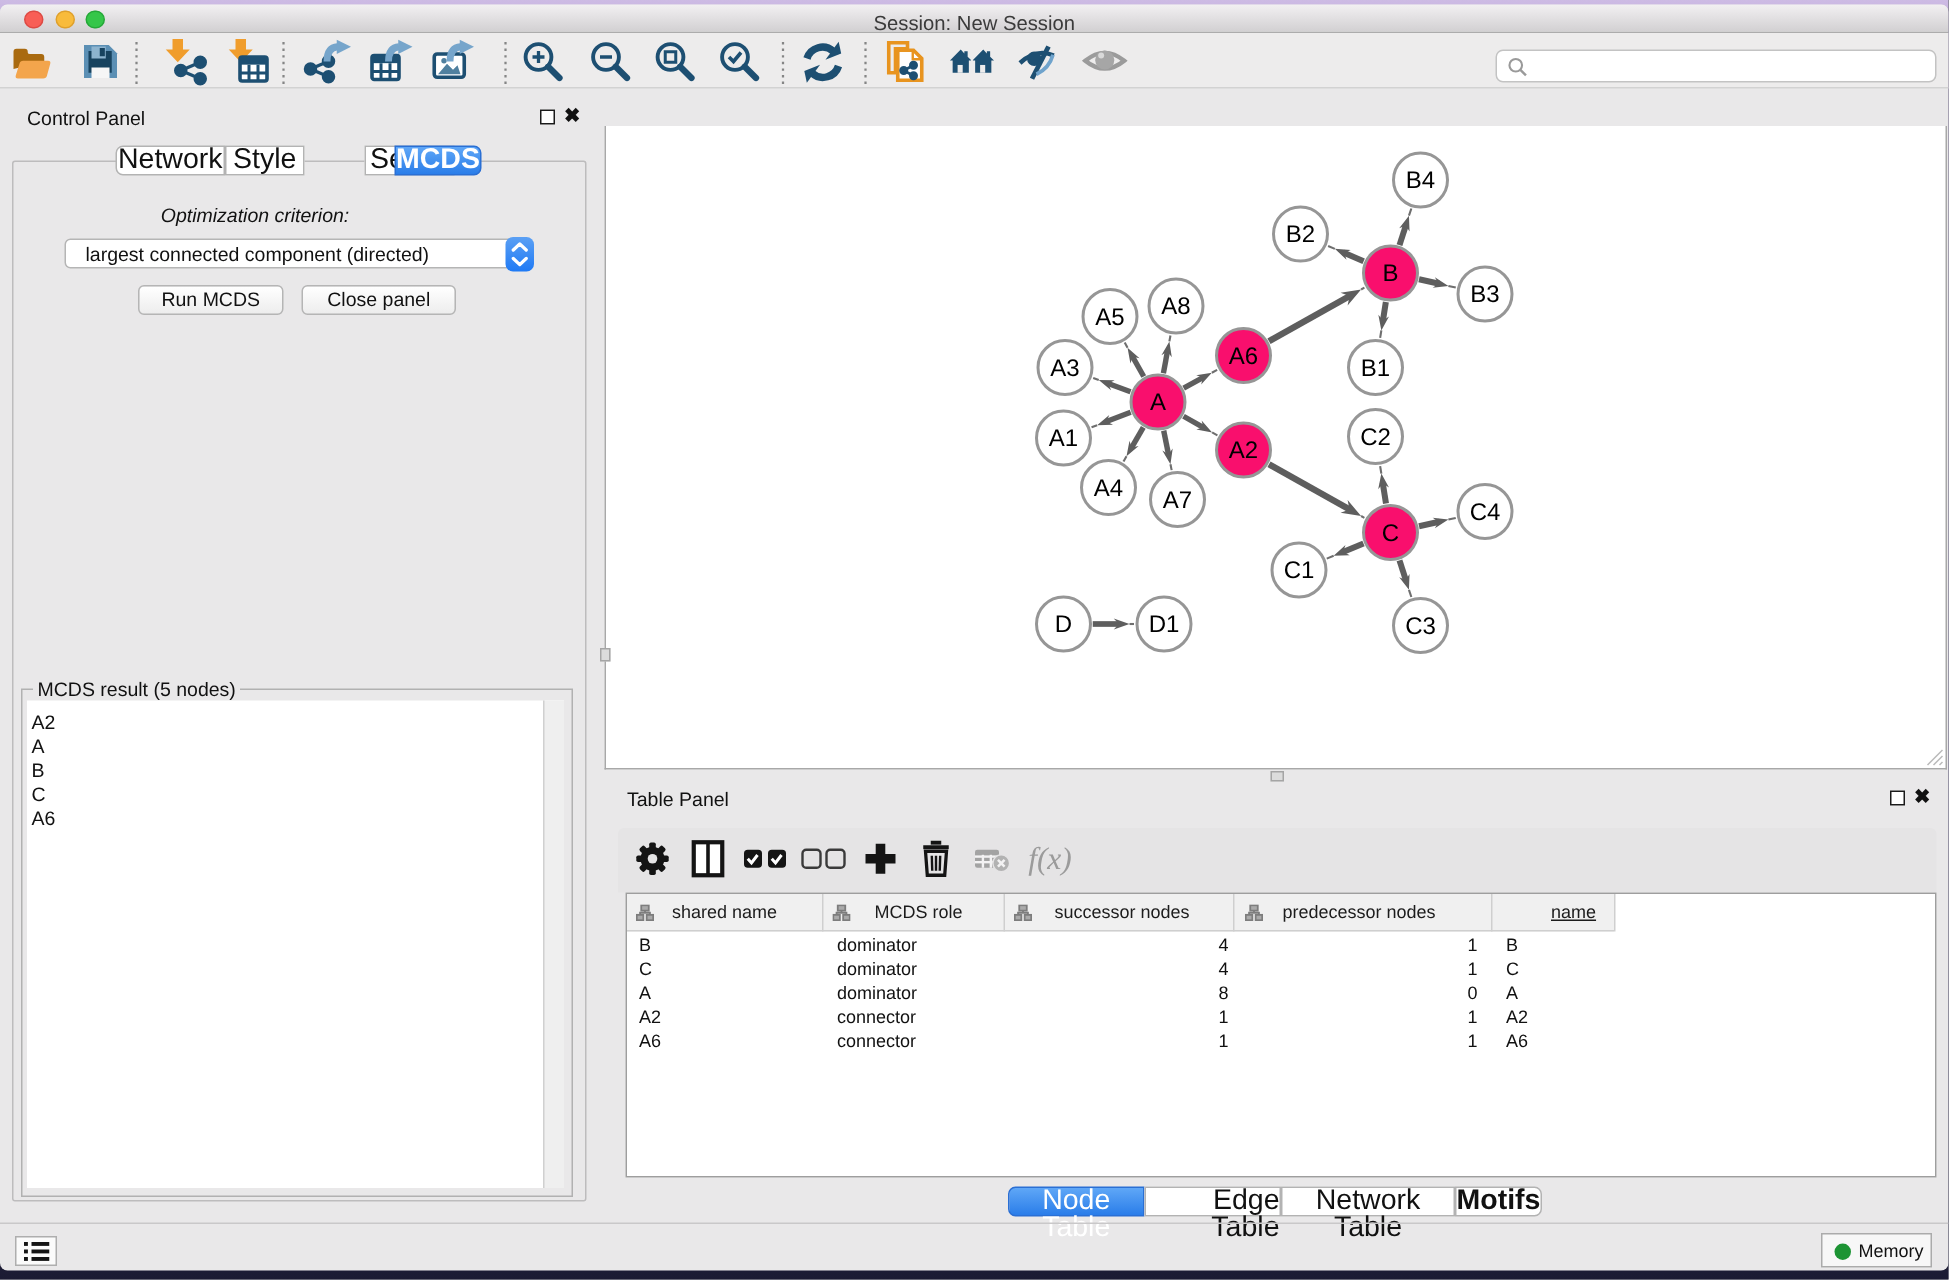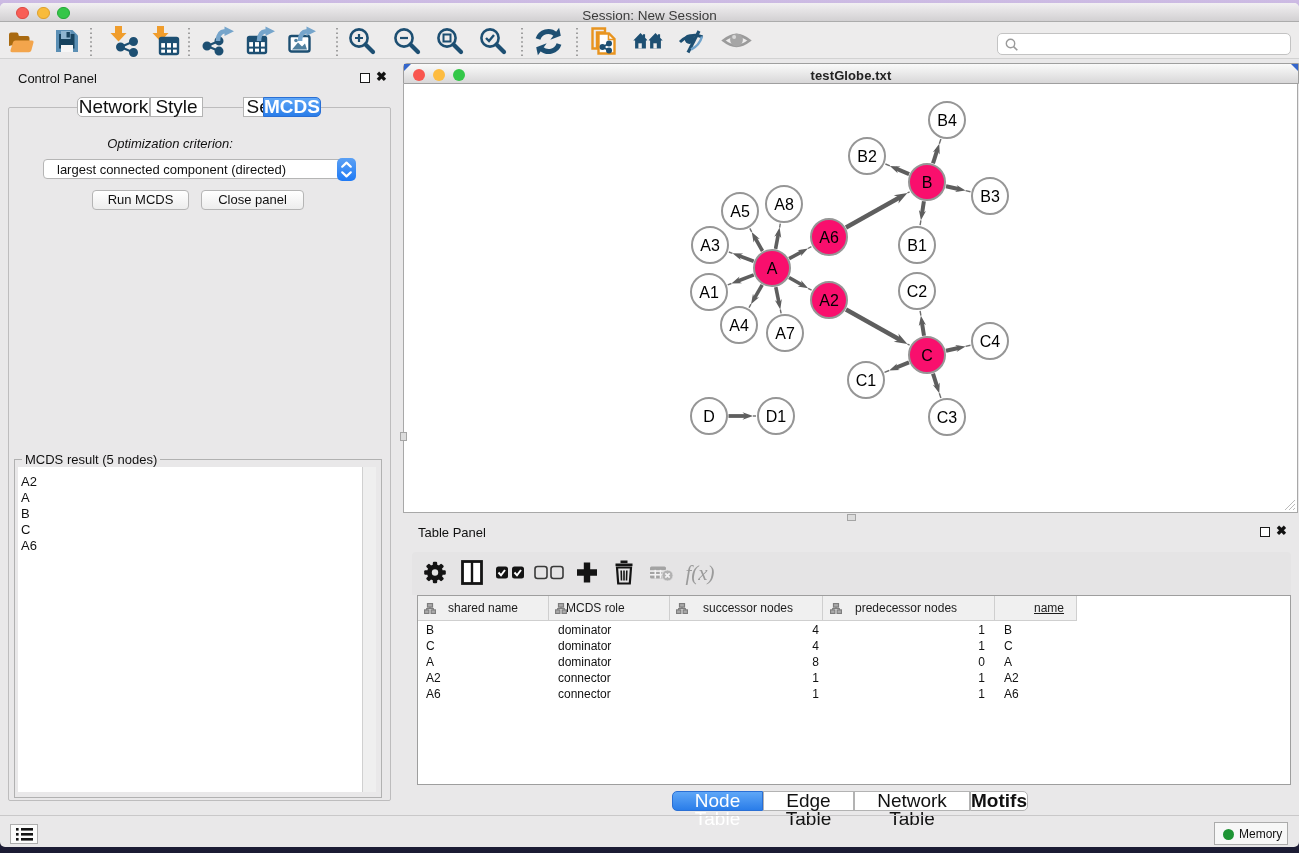--- a/index.html
+++ b/index.html
@@ -225,28 +225,20 @@
   <div class="btn" style="left:92px; top:190px; width:97px;">Run MCDS</div>
   <div class="btn" style="left:201px; top:190px; width:103px;">Close panel</div>
   <div id="fieldset"></div>
   <div id="fieldset-label">MCDS result (5 nodes)</div>
   <div id="mcds-list">
     <div id="mcds-scroll"></div>
     <div id="mcds-items">A2<br>A<br>B<br>C<br>A6</div>
   </div>
 
   <div id="netwin">
-    <div id="net-titlebar">
-      <div class="bluecorner-l"></div>
-      <div class="bluecorner-r"></div>
-      <div class="ntl" style="left:9px; background:#f9564f;"></div>
-      <div class="ntl" style="left:29px; background:#fdbc40;"></div>
-      <div class="ntl" style="left:49px; background:#33c748;"></div>
-      <div id="net-title">testGlobe.txt</div>
-    </div>
     <div id="net-canvas">
       <svg id="graph" width="893" height="427" viewBox="0 0 893 427">
         <line x1="349.8" y1="190.9" x2="333.2" y2="197.2" stroke="#5e5e5e" stroke-width="3.6"></line>
         <line x1="327.4" y1="199.5" x2="323.7" y2="200.9" stroke="#6e6e6e" stroke-width="1.4"></line>
         <path d="M327.4,199.5 L335.5,192.6 L333.8,197.0 L338.0,199.2 Z" fill="#5e5e5e"></path>
         <line x1="349.7" y1="177.2" x2="334.3" y2="171.5" stroke="#5e5e5e" stroke-width="3.6"></line>
         <line x1="328.5" y1="169.3" x2="324.8" y2="168.0" stroke="#6e6e6e" stroke-width="1.4"></line>
         <path d="M328.5,169.3 L339.1,169.5 L334.9,171.7 L336.7,176.1 Z" fill="#5e5e5e"></path>
         <line x1="358.2" y1="200.9" x2="350.1" y2="214.9" stroke="#5e5e5e" stroke-width="3.6"></line>
         <line x1="347.0" y1="220.2" x2="345.0" y2="223.7" stroke="#6e6e6e" stroke-width="1.4"></line>
@@ -441,21 +433,21 @@
           <rect x="7.1" y="6.9" width="4.4" height="3.6" fill="#aaa"></rect>
           <path d="M6,4.1 v1.4 M2.7,6.9 v-1.4 h6.6 v1.4"></path>
         </g>
       </svg>
       <div class="hsep" style="left:130px;"></div>
       <div class="hsep" style="left:251px;"></div>
       <div class="hsep" style="left:404px;"></div>
       <div class="hsep" style="left:576px;"></div>
       <div class="hsep" style="left:658px;"></div>
       <div class="hlabel" style="left:30px;">shared name</div>
-      <div class="hlabel" style="left:148px;">MCDS role</div>
+      <div class="hlabel" style="left:165px;">MCDS role</div>
       <div class="hlabel" style="left:285px;">successor nodes</div>
       <div class="hlabel" style="left:437px;">predecessor nodes</div>
       <div class="hlabel" style="left:616px;text-decoration:underline;">name</div>
     </div>
     <div class="cell" style="left:8px;top:26px;">B</div>
     <div class="cell" style="left:140px;top:26px;">dominator</div>
     <div class="cell" style="left:300px;top:26px;width:101px;text-align:right;">4</div>
     <div class="cell" style="left:460px;top:26px;width:107px;text-align:right;">1</div>
     <div class="cell" style="left:586px;top:26px;">B</div>
     <div class="cell" style="left:8px;top:42px;">C</div>
@@ -474,21 +466,21 @@
     <div class="cell" style="left:460px;top:74px;width:107px;text-align:right;">1</div>
     <div class="cell" style="left:586px;top:74px;">A2</div>
     <div class="cell" style="left:8px;top:90px;">A6</div>
     <div class="cell" style="left:140px;top:90px;">connector</div>
     <div class="cell" style="left:300px;top:90px;width:101px;text-align:right;">1</div>
     <div class="cell" style="left:460px;top:90px;width:107px;text-align:right;">1</div>
     <div class="cell" style="left:586px;top:90px;">A6</div>
   </div>
   <div id="tp-tabs" style="left:672px;">
     <div class="tabseg sel first" style="left:0px; width:91px;">Node Table</div>
-    <div class="tabseg" style="left:91px; width:91px;">Edge Table</div>
+    <div class="tabseg" style="left:91px; width:91px;text-align:right;">Edge Table</div>
     <div class="tabseg" style="left:182px; width:116px;">Network Table</div>
     <div class="tabseg last" style="left:298px; width:58px;">Motifs</div>
   </div>
 
   <div id="statusline"></div>
   <div id="listbtn">
     <svg width="17" height="13" viewBox="0 0 17 13" style="position:absolute;left:5px;top:3px;">
       <rect x="0" y="0" width="2.6" height="2.6" fill="#141414"></rect>
       <rect x="5" y="0" width="12" height="2.6" fill="#141414"></rect>
       <rect x="0" y="5" width="2.6" height="2.6" fill="#141414"></rect>

